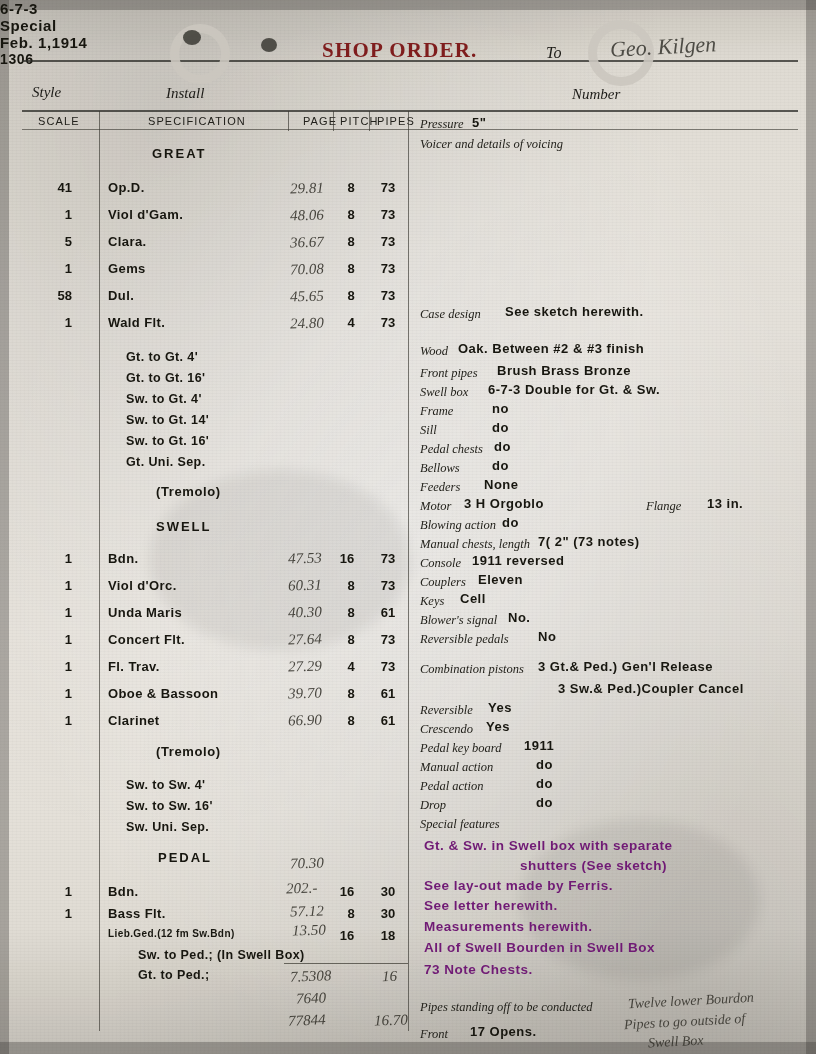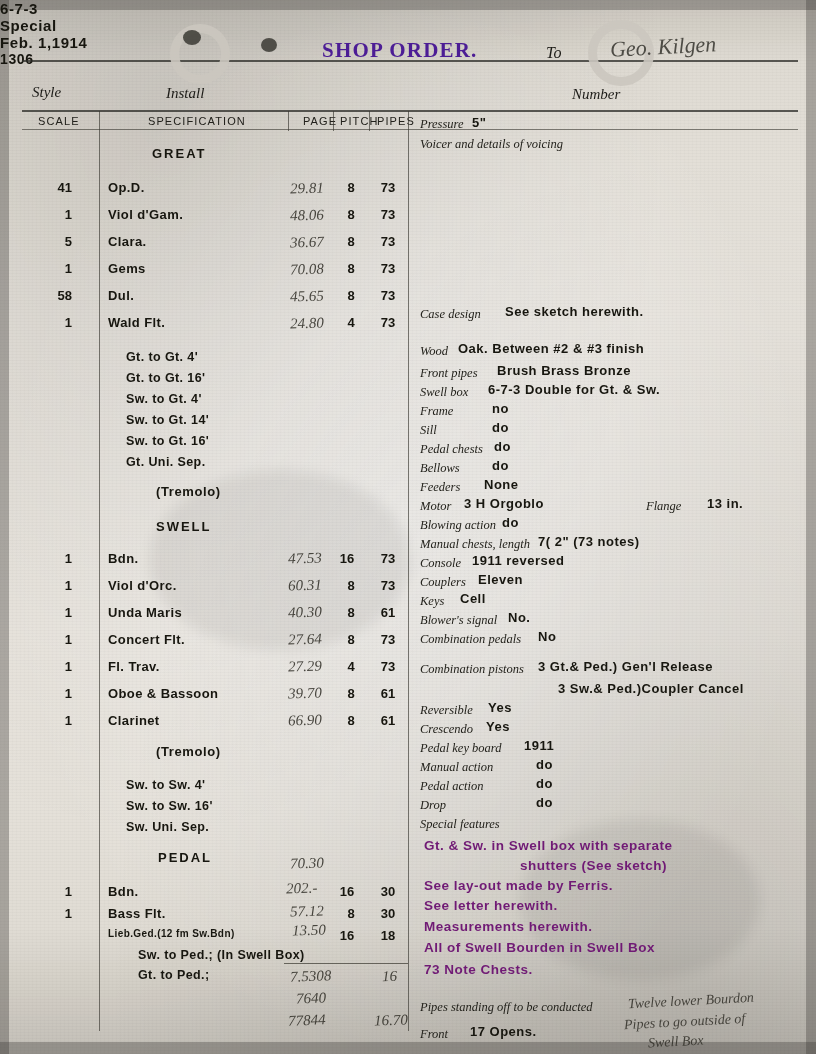--- a/index.html
+++ b/index.html
@@ -27,21 +27,21 @@
     opacity:.55;pointer-events:none;
   }
   .edge{position:absolute;background:rgba(60,58,54,.35);pointer-events:none;}
   .doc{position:absolute;inset:0;color:#1c1b19;}
 
   
   .hdr-rule{position:absolute;left:22px;right:18px;height:2px;background:#2a2925;opacity:.75;}
   .title{
     position:absolute;left:322px;top:38px;
     font-family:"Liberation Serif", serif;
-    font-size:21px;font-weight:bold;letter-spacing:1.2px;color:#4c1d95;
+    font-size:21px;font-weight:bold;letter-spacing:1.2px;color:#7f1d1d;
   }
   .to-label{
     position:absolute;left:546px;top:44px;
     font-family:"Liberation Serif", serif;font-style:italic;font-size:16px;color:#1d1c18;
   }
   .to-script{
     position:absolute;left:610px;top:34px;
     font-family:"Liberation Serif", serif;font-style:italic;font-size:22px;color:#2b2a24;
     transform:rotate(-3deg);opacity:.8;
   }
@@ -309,21 +309,21 @@
 
   <div class="rlabel" style="left:420px;top:575px;">Couplers</div>
   <div class="rval" style="left:478px;top:572px;">Eleven</div>
 
   <div class="rlabel" style="left:420px;top:594px;">Keys</div>
   <div class="rval" style="left:460px;top:591px;">Cell</div>
 
   <div class="rlabel" style="left:420px;top:613px;">Blower's signal</div>
   <div class="rval" style="left:508px;top:610px;">No.</div>
 
-  <div class="rlabel" style="left:420px;top:632px;">Combination pedals</div>
+  <div class="rlabel" style="left:420px;top:632px;">Reversible pedals</div>
   <div class="rval" style="left:538px;top:629px;">No</div>
 
   <div class="rlabel" style="left:420px;top:662px;">Combination pistons</div>
   <div class="rval" style="left:538px;top:659px;">3 Gt.&amp; Ped.) Gen'l Release</div>
   <div class="rval" style="left:558px;top:681px;">3 Sw.&amp; Ped.)Coupler Cancel</div>
 
   <div class="rlabel" style="left:420px;top:703px;">Reversible</div>
   <div class="rval" style="left:488px;top:700px;">Yes</div>
 
   <div class="rlabel" style="left:420px;top:722px;">Crescendo</div>

